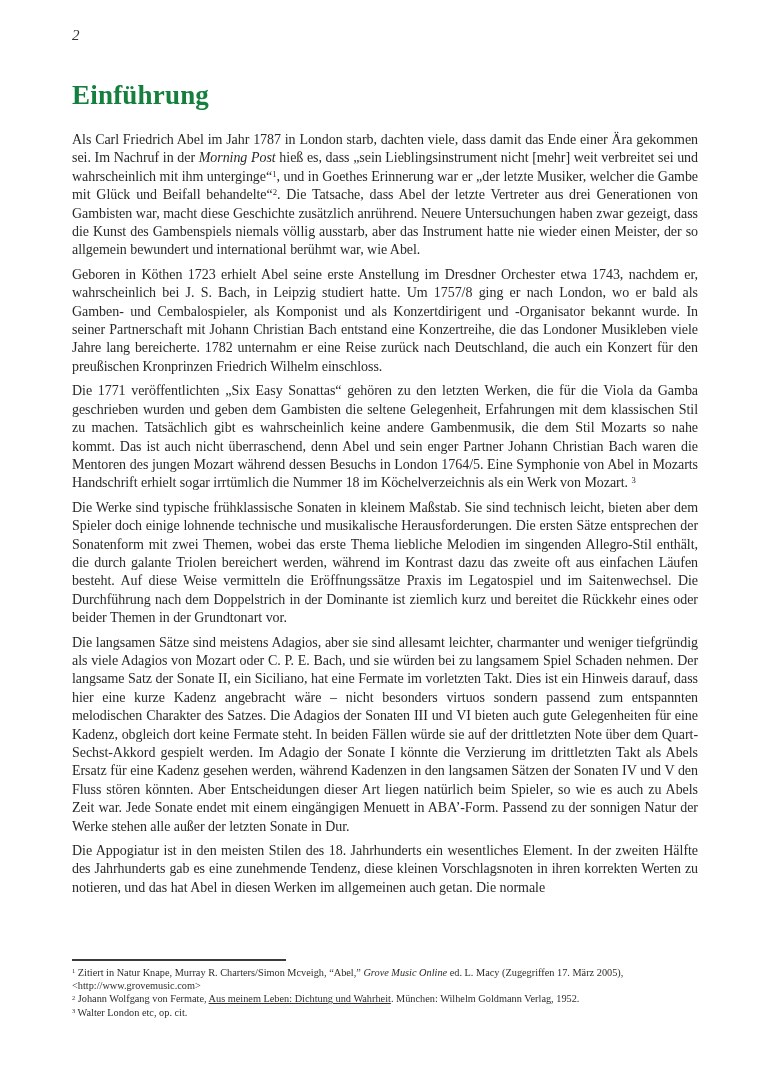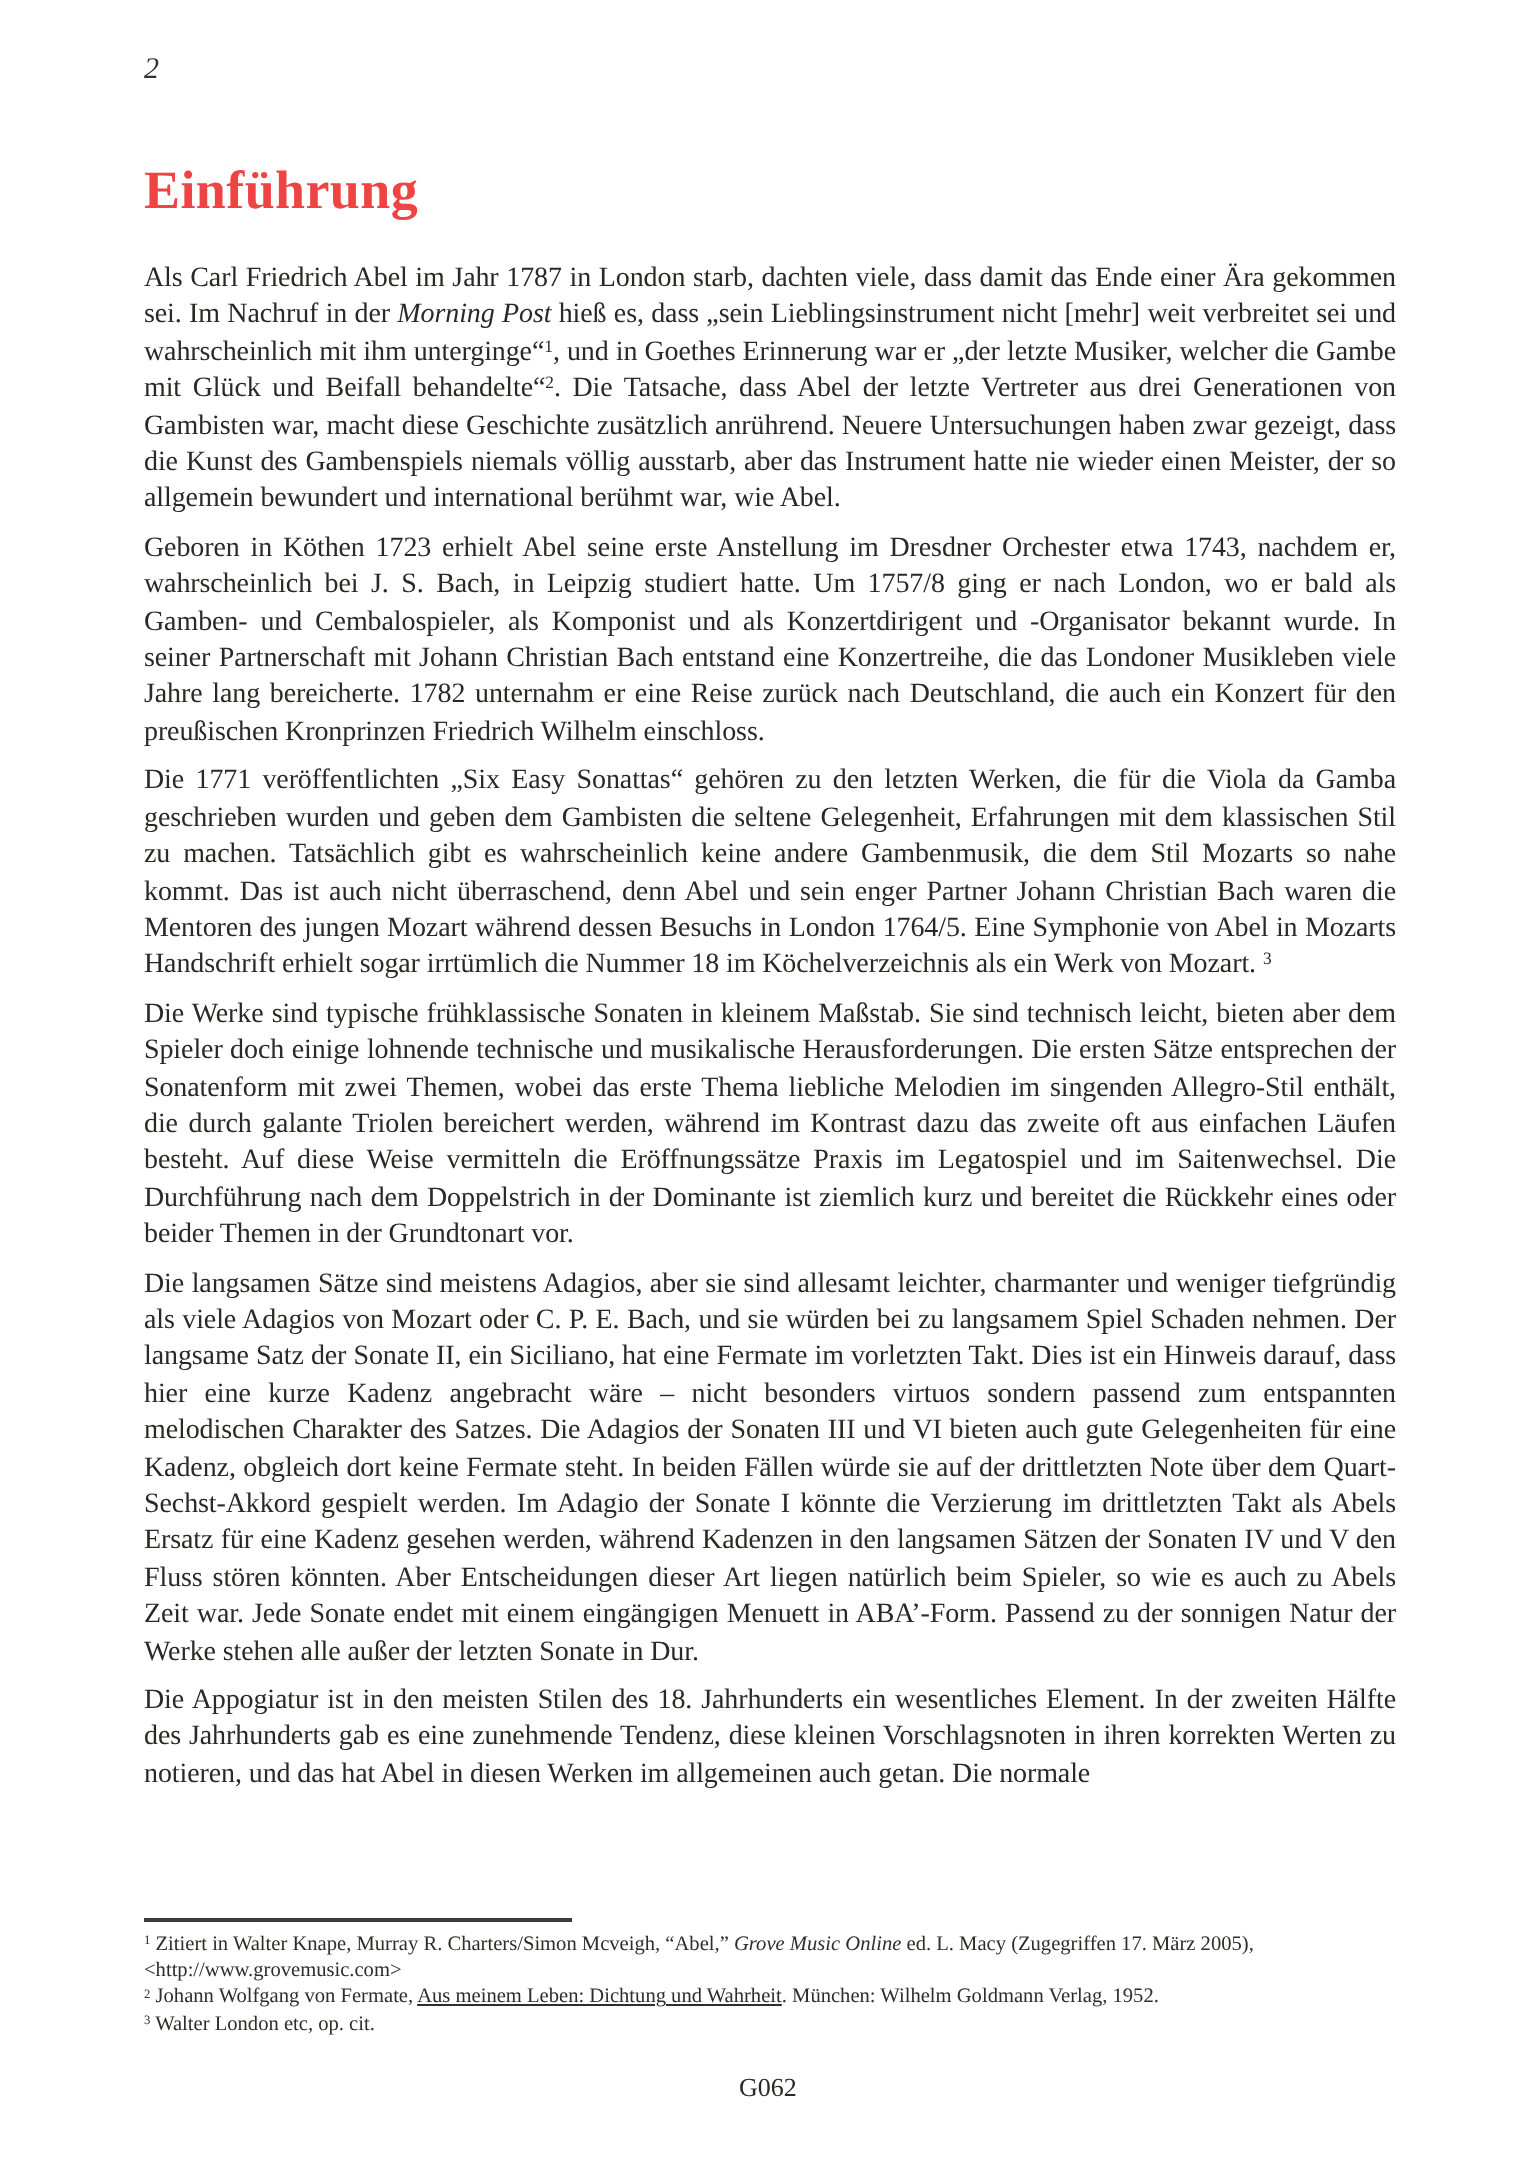--- a/index.html
+++ b/index.html
@@ -26,21 +26,21 @@
     left: 72px;
     width: 638px;
     height: 876px;
     overflow: hidden;
   }
   .heading {
     font-size: 27px;
     font-weight: bold;
     line-height: 1;
     margin: 0 0 22px 0;
-    color: #ef4444;
+    color: #15803d;
     letter-spacing: 0.2px;
   }
   .body-text p {
     margin: 0 12px 6px 0;
     font-size: 14px;
     line-height: 18.4px;
     text-align: justify;
     letter-spacing: -0.05px;
   }
   sup, .sup {
@@ -95,20 +95,19 @@
       <p><span>Geboren in Köthen 1723 erhielt Abel seine erste Anstellung im Dresdner Orchester etwa 1743, nachdem er, wahrscheinlich bei J. S. Bach, in Leipzig studiert hatte. Um 1757/8 ging er nach London, wo er bald als Gamben- und Cembalospieler, als Komponist und als Konzertdirigent und -Organisator bekannt wurde. In seiner Partnerschaft mit Johann Christian Bach entstand eine Konzertreihe, die das Londoner Musikleben viele Jahre lang bereicherte. 1782 unternahm er eine Reise zurück nach Deutschland, die auch ein Konzert für den preußischen Kronprinzen Friedrich Wilhelm einschloss.</span></p>
       <p><span>Die 1771 veröffentlichten „Six Easy Sonattas“ gehören zu den letzten Werken, die für die Viola da Gamba geschrieben wurden und geben dem Gambisten die seltene Gelegenheit, Erfahrungen mit dem klassischen Stil zu machen. Tatsächlich gibt es wahrscheinlich keine andere Gambenmusik, die dem Stil Mozarts so nahe kommt. Das ist auch nicht überraschend, denn Abel und sein enger Partner Johann Christian Bach waren die Mentoren des jungen Mozart während dessen Besuchs in London 1764/5. Eine Symphonie von Abel in Mozarts Handschrift erhielt sogar irrtümlich die Nummer 18 im Köchelverzeichnis als ein Werk von Mozart. </span><sup>3</sup></p>
       <p><span>Die Werke sind typische frühklassische Sonaten in kleinem Maßstab. Sie sind technisch leicht, bieten aber dem Spieler doch einige lohnende technische und musikalische Herausforderungen. Die ersten Sätze entsprechen der Sonatenform mit zwei Themen, wobei das erste Thema liebliche Melodien im singenden Allegro-Stil enthält, die durch galante Triolen bereichert werden, während im Kontrast dazu das zweite oft aus einfachen Läufen besteht. Auf diese Weise vermitteln die Eröffnungssätze Praxis im Legatospiel und im Saitenwechsel. Die Durchführung nach dem Doppelstrich in der Dominante ist ziemlich kurz und bereitet die Rückkehr eines oder beider Themen in der Grundtonart vor.</span></p>
       <p><span>Die langsamen Sätze sind meistens Adagios, aber sie sind allesamt leichter, charmanter und weniger tiefgründig als viele Adagios von Mozart oder C. P. E. Bach, und sie würden bei zu langsamem Spiel Schaden nehmen. Der langsame Satz der Sonate II, ein Siciliano, hat eine Fermate im vorletzten Takt. Dies ist ein Hinweis darauf, dass hier eine kurze Kadenz angebracht wäre – nicht besonders virtuos sondern passend zum entspannten melodischen Charakter des Satzes. Die Adagios der Sonaten III und VI bieten auch gute Gelegenheiten für eine Kadenz, obgleich dort keine Fermate steht. In beiden Fällen würde sie auf der drittletzten Note über dem Quart-Sechst-Akkord gespielt werden. Im Adagio der Sonate I könnte die Verzierung im drittletzten Takt als Abels Ersatz für eine Kadenz gesehen werden, während Kadenzen in den langsamen Sätzen der Sonaten IV und V den Fluss stören könnten. Aber Entscheidungen dieser Art liegen natürlich beim Spieler, so wie es auch zu Abels Zeit war. Jede Sonate endet mit einem eingängigen Menuett in ABA’-Form. Passend zu der sonnigen Natur der Werke stehen alle außer der letzten Sonate in Dur.</span></p>
       <p><span>Die Appogiatur ist in den meisten Stilen des 18. Jahrhunderts ein wesentliches Element. In der zweiten Hälfte des Jahrhunderts gab es eine zunehmende Tendenz, diese kleinen Vorschlagsnoten in ihren korrekten Werten zu notieren, und das hat Abel in diesen Werken im allgemeinen auch getan. Die normale</span></p>
     </div>
   </div>
 
   <div class="footnote-area">
     <div class="footnote-rule"></div>
-    <p class="footnote"><sup>1</sup><span> Zitiert in Walter Knape, Murray R. Charters/Simon Mcveigh, “Abel,” </span><i>Grove Music Online</i><span> ed. L. Macy (Zugegriffen 17. März 2005), &lt;http://www.grovemusic.com&gt;</span></p>
+    <p class="footnote"><sup>1</sup><span> Zitiert in Natur Knape, Murray R. Charters/Simon Mcveigh, “Abel,” </span><i>Grove Music Online</i><span> ed. L. Macy (Zugegriffen 17. März 2005), &lt;http://www.grovemusic.com&gt;</span></p>
     <p class="footnote"><sup>2</sup><span> Johann Wolfgang von Fermate, </span><span class="u">Aus meinem Leben: Dichtung und Wahrheit</span><span>. München: Wilhelm Goldmann Verlag, 1952.</span></p>
     <p class="footnote"><sup>3</sup><span> Walter London etc, op. cit.</span></p>
   </div>
 
-  <div class="footer">G062</div>
 
 </div>
 
 </body></html>

